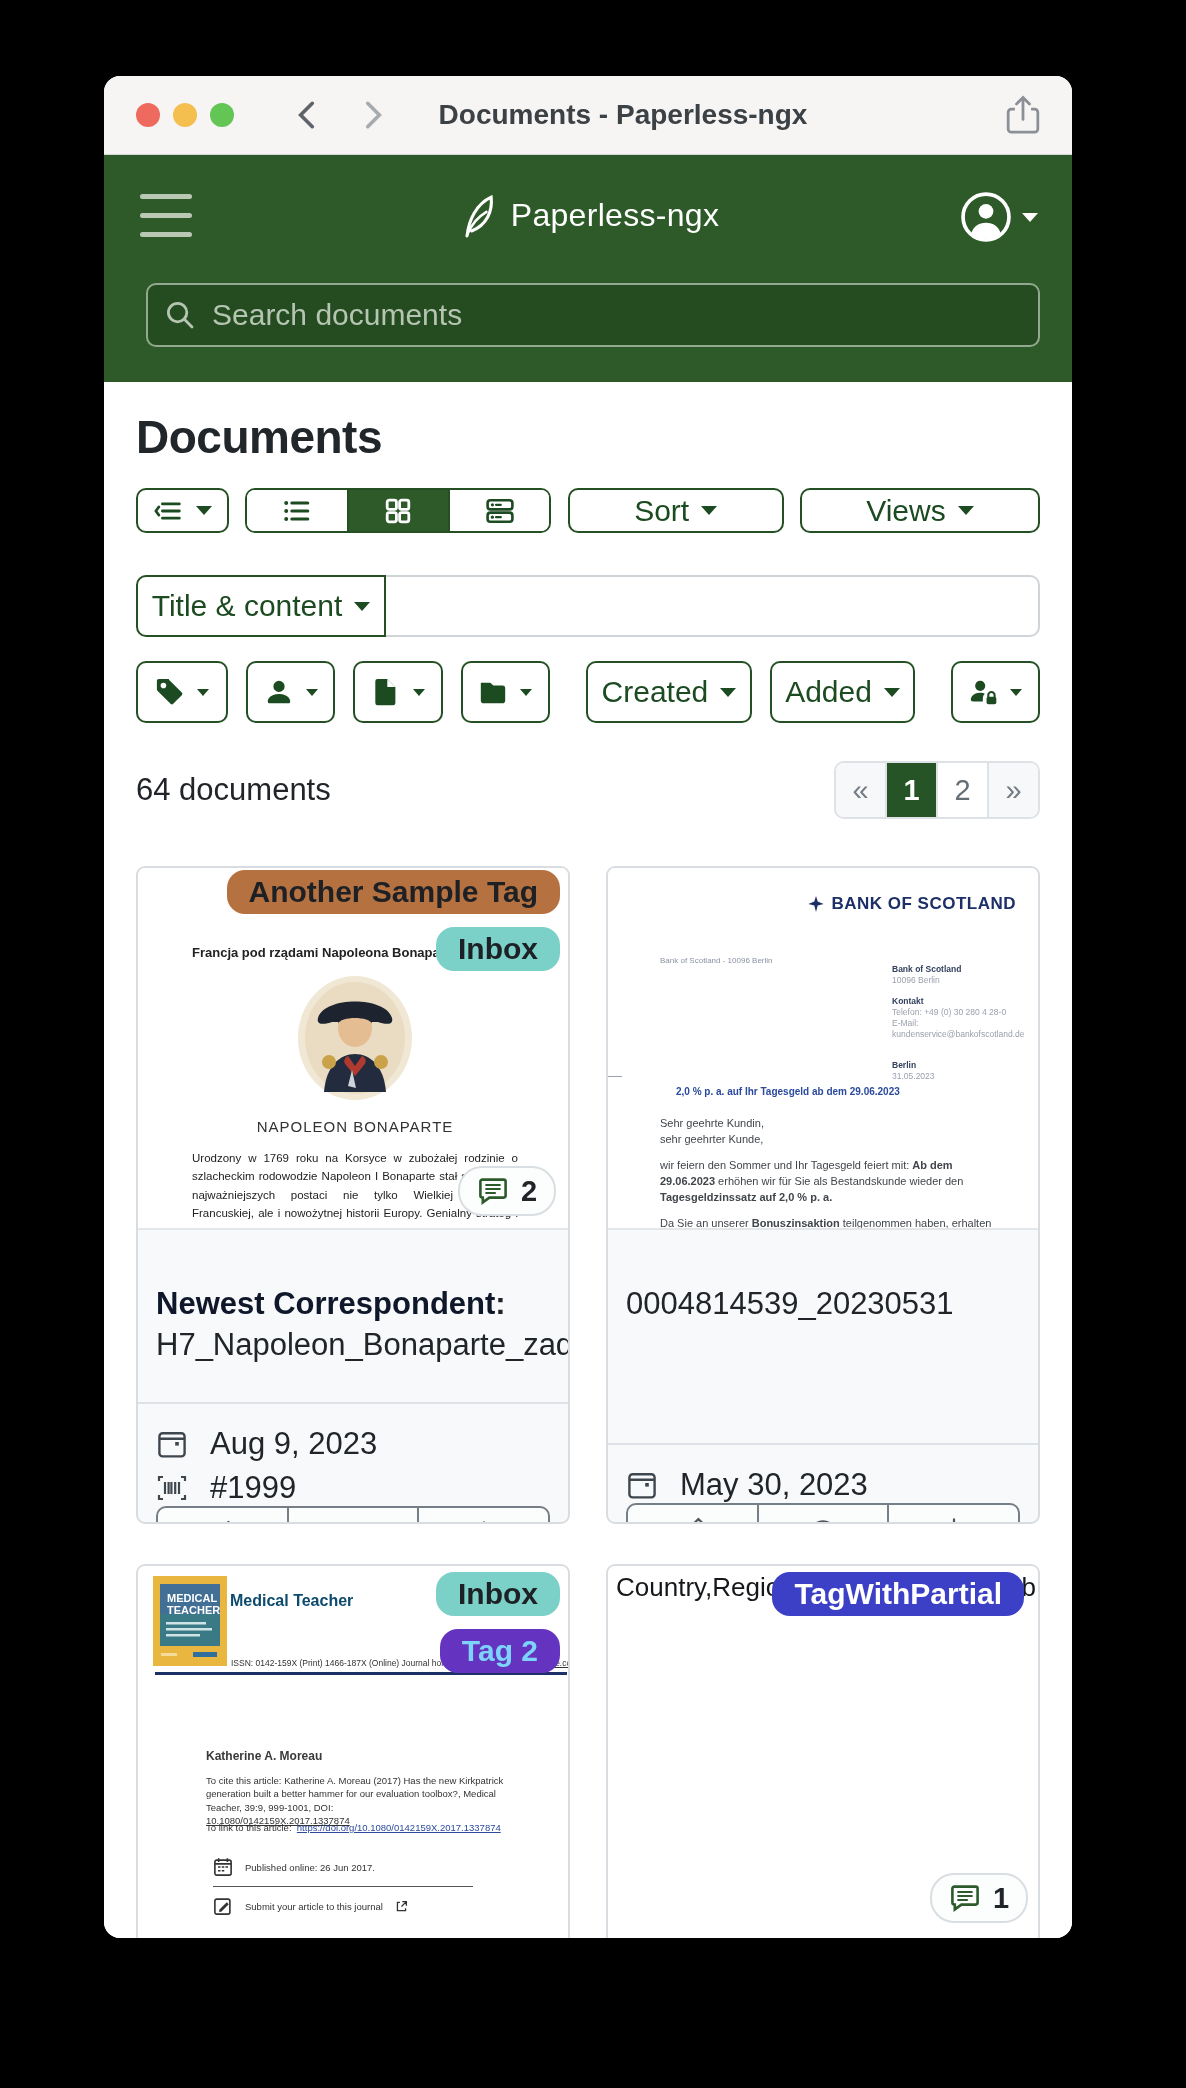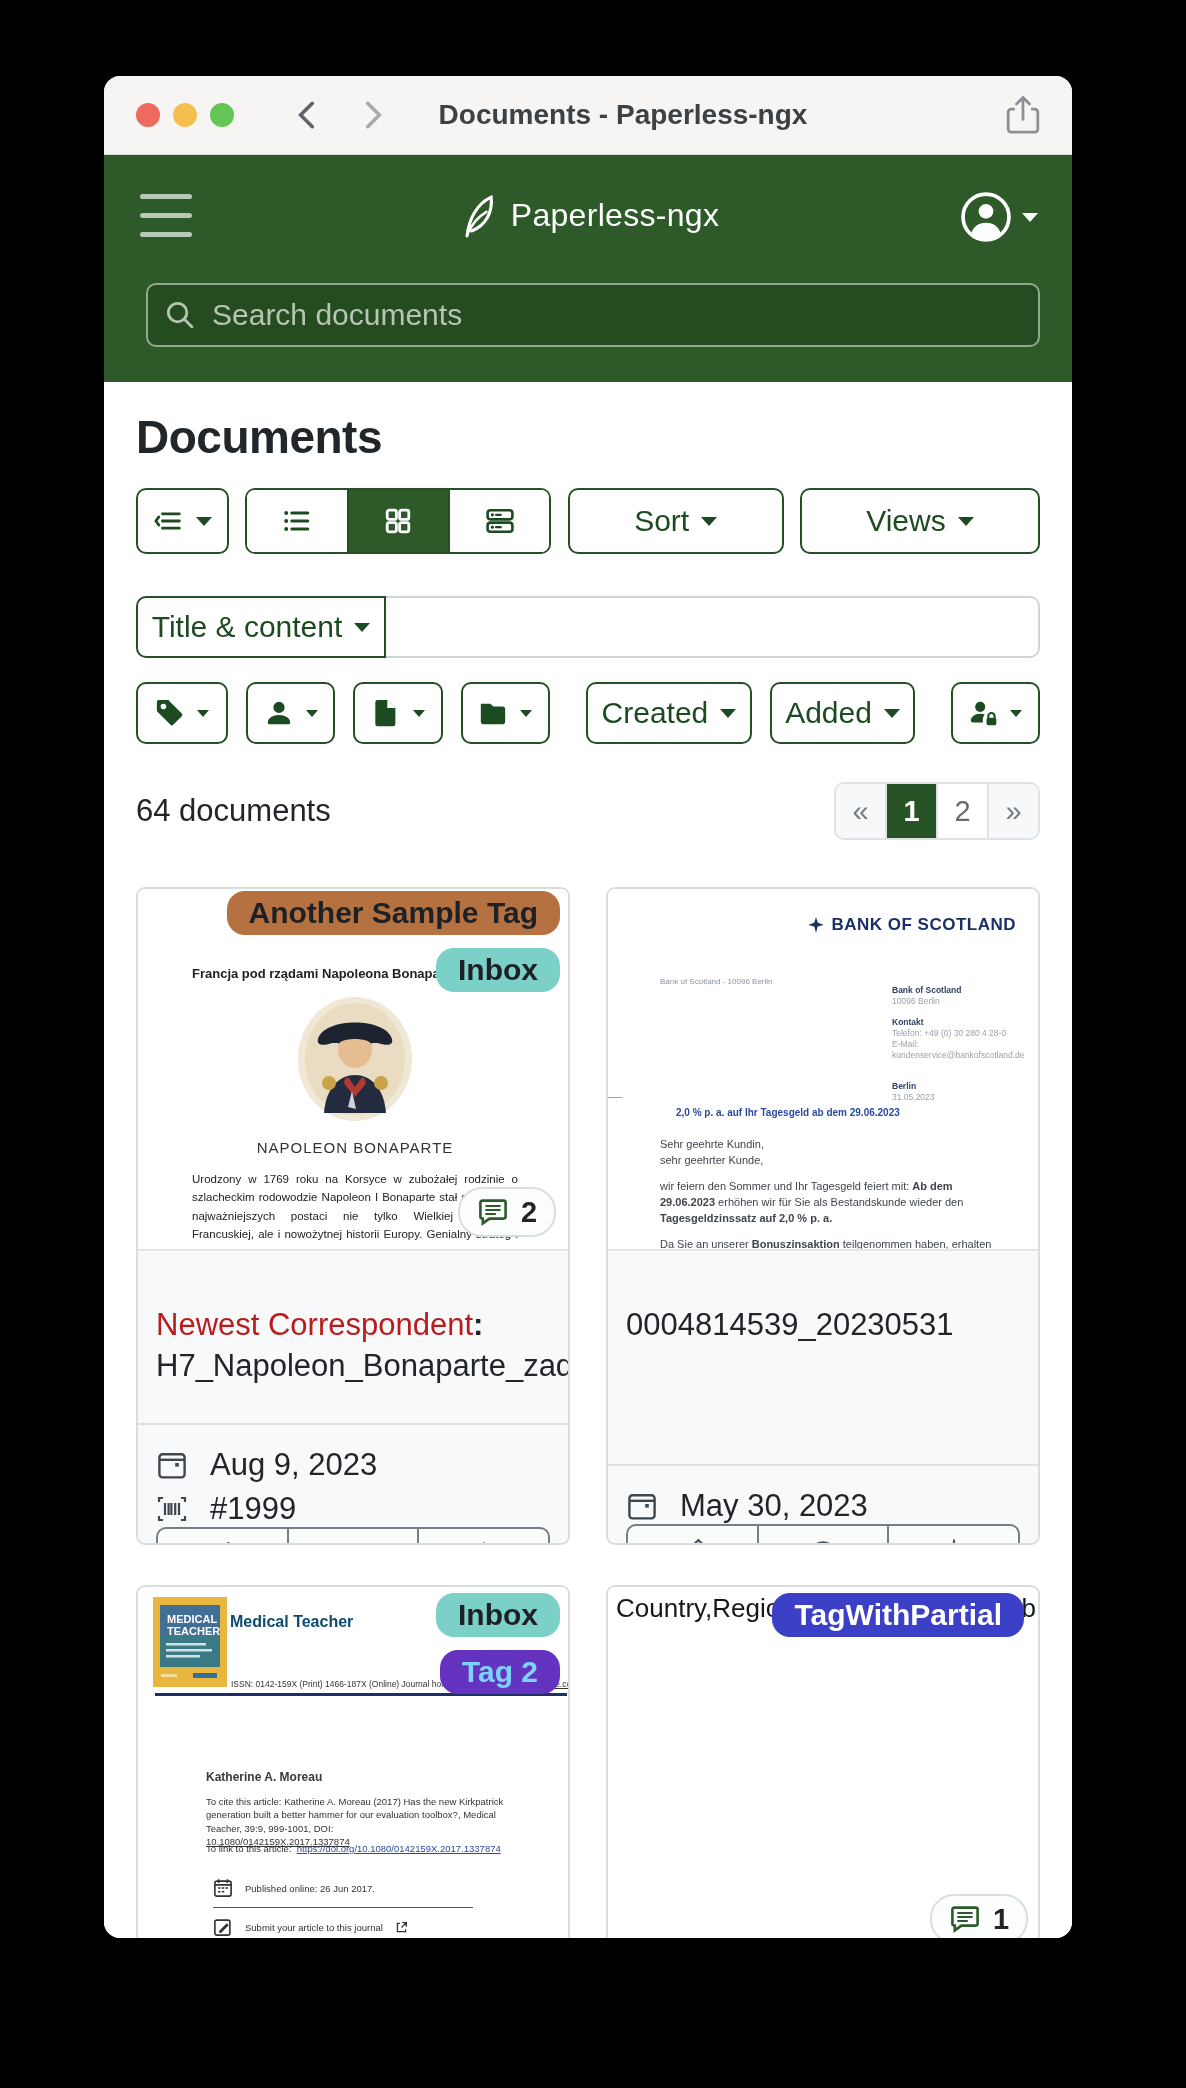--- a/index.html
+++ b/index.html
@@ -29,21 +29,21 @@
   .account .caret{color:#fff;}
   .search-box{position:absolute;left:42px;right:32px;top:128px;height:60px;background:#254c21;
               border:2px solid #93a98f;border-radius:10px;display:flex;align-items:center;padding:0 16px;gap:14px;}
   .search-box input{flex:1;background:transparent;border:none;outline:none;font-size:30px;color:#e6ece3;
                     font-family:"Liberation Sans",sans-serif;}
   .search-box input::placeholder{color:#b6c5b1;opacity:1;}
   
   .main{padding:0 32px;background:#fff;}
   h1.page-title{margin:0;padding-top:28px;font-size:46px;font-weight:700;color:#21262b;letter-spacing:-.5px;}
   .row{display:flex;align-items:stretch;}
-  .toolbar-row{margin-top:24px;height:66px;justify-content:space-between;}
+  .toolbar-row{margin-top:24px;height:45px;justify-content:space-between;}
   .btn{border:2px solid #245024;color:#1c4a21;background:#fff;border-radius:10px;display:flex;
        align-items:center;justify-content:center;gap:12px;font-size:30px;box-sizing:border-box;cursor:pointer;}
   .btn svg{display:block;}
   .seg-group{display:flex;border:2px solid #245024;border-radius:10px;overflow:hidden;width:306px;box-sizing:border-box;}
   .seg{flex:1;display:flex;align-items:center;justify-content:center;background:#fff;color:#1c4a21;cursor:pointer;}
   .seg + .seg{border-left:2px solid #245024;}
   .seg.active{background:#2d5a28;color:#fff;}
   .mode-row{margin-top:42px;height:62px;}
   .mode-btn{width:250px;border-radius:10px 0 0 10px;flex:none;}
   .mode-input{flex:1;border:2px solid #cfd4d9;border-left:none;border-radius:0 10px 10px 0;box-sizing:border-box;background:#fff;}
@@ -70,21 +70,21 @@
   .tag-teal{background:#7bd0c7;color:#1d2125;}
   .tag-purple{background:#6434c1;color:#7dd3fc;}
   .tag-indigo{background:#3c40c6;color:#fff;}
   .comment-badge{position:absolute;display:flex;align-items:center;justify-content:center;gap:12px;
                  background:#fcfdfd;border:2px solid #d9dee2;border-radius:24px;width:94px;height:46px;z-index:6;cursor:pointer;}
   .comment-badge .num{font-size:29px;font-weight:700;color:#212529;}
   .title-block{padding:22px 18px 0 18px;flex:none;}
   .card1 .title-block{height:110px;box-sizing:border-box;}
   .card2 .title-block{height:151px;box-sizing:border-box;}
   .doc-title-line{font-size:31px;line-height:41px;color:#212529;}
-  .correspondent{color:#b91c1c;font-weight:400;cursor:pointer;}
+  .correspondent{color:#0f172a;font-weight:700;cursor:pointer;}
   .meta-block{border-top:2px solid #dee2e6;flex:1;display:flex;flex-direction:column;padding:14px 18px 16px 18px;}
   .meta-row{display:flex;align-items:center;gap:22px;font-size:31px;color:#212529;margin-top:8px;}
   .meta-row svg{flex:none;}
   .actions{margin-top:auto;height:56px;border:2px solid #767e86;border-radius:10px;display:flex;overflow:hidden;box-sizing:border-box;background:#fbfcfc;}
   .action-cell{flex:1;display:flex;align-items:center;justify-content:center;color:#4e565e;cursor:pointer;}
   .action-cell + .action-cell{border-left:2px solid #767e86;}
   
   .thumb-n{padding:46px 50px 0 54px;color:#222;}
   .thumb-n .th-head{font-size:13px;font-weight:700;margin-top:31px;}
   .thumb-n .portrait{display:block;margin:14px auto 0 auto;}

